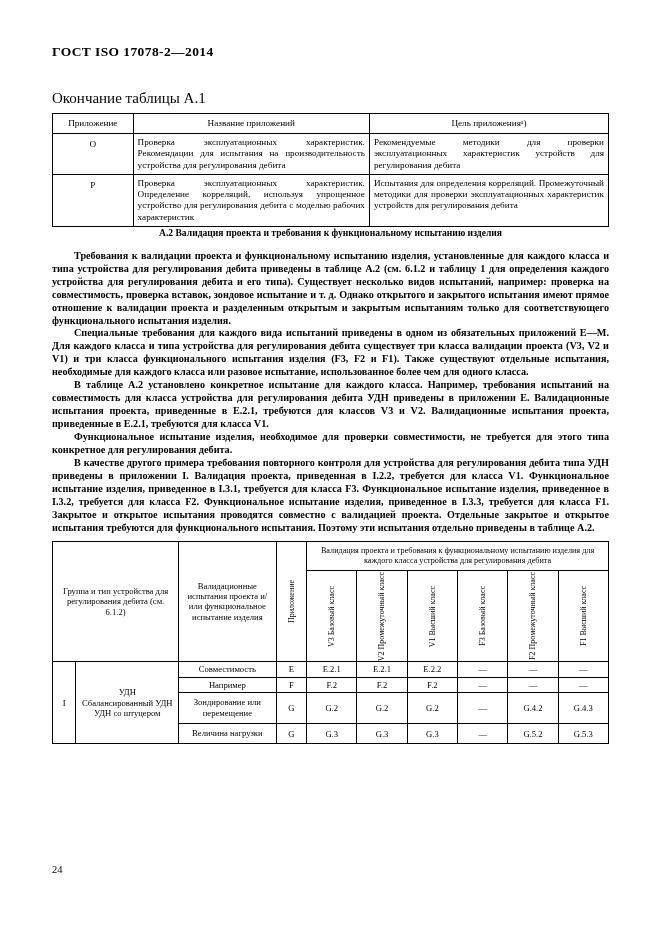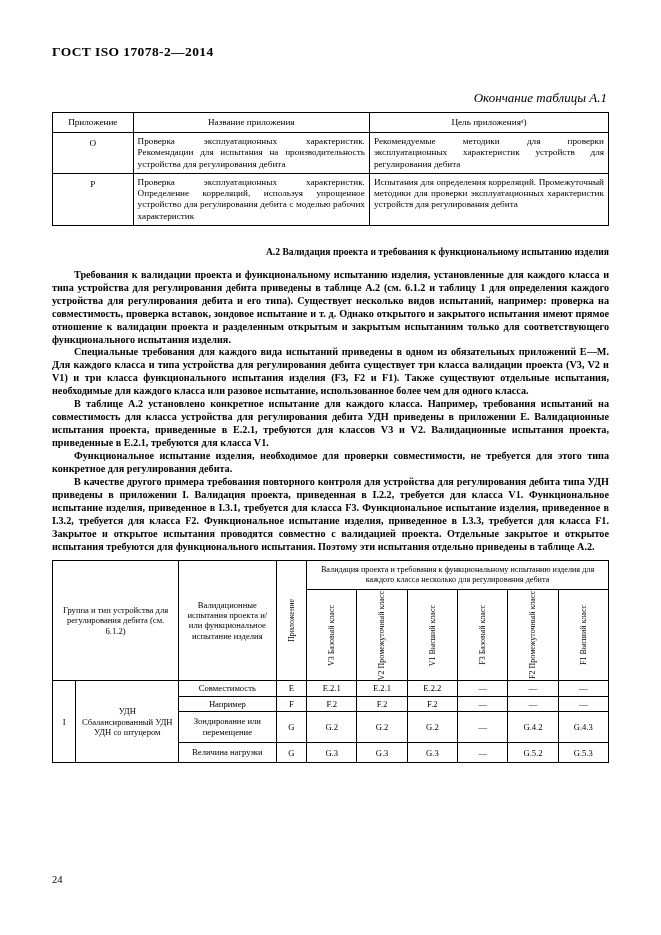--- a/index.html
+++ b/index.html
@@ -24,23 +24,22 @@
   }
   .header {
     padding-top: 44px;
     font-family: "Liberation Serif", serif;
     font-size: 13.5px;
     font-weight: bold;
     letter-spacing: 0.4px;
   }
   .cont-label {
     margin-top: 30px;
-    text-align: right;
-    font-style: italic;
-    font-size: 13px;
+    text-align: left;
+    font-size: 15px;
     padding-right: 2px;
   }
   table.grid {
     border-collapse: collapse;
     width: 100%;
     margin-top: 6px;
     table-layout: fixed;
   }
   table.grid td, table.grid th {
     border: 1px solid #000000;
@@ -62,24 +61,24 @@
   .ctr { text-align: center; }
 
   .note-cell {
     font-size: 8.4px;
     line-height: 1.25;
     text-align: justify;
     padding: 3px 5px 4px 5px;
   }
 
   .sec-title {
-    margin-top: 20px;
+    margin-top: 0;
     font-size: 9.6px;
     font-weight: bold;
-    text-align: right;
+    text-align: center;
   }
   .body-text {
     margin-top: 12px;
     font-size: 10.2px;
     line-height: 1.27;
     text-align: justify;
     text-justify: inter-word;
     font-weight: bold;
   }
   .body-text p {
@@ -127,21 +126,21 @@
     align-items: center;
     justify-content: center;
   }
   .rowlab {
     font-size: 8.8px;
     line-height: 1.35;
   }
   .pageno {
     position: absolute;
     left: 52px;
-    bottom: 50px;
+    bottom: 60px;
     font-size: 10.5px;
   }
 </style>
 </head>
 <body>
 
 <div class="page">
 
   <div class="header">ГОСТ ISO 17078-2—2014</div>
 
@@ -149,21 +148,21 @@
 
   <table class="grid">
     <colgroup>
       <col style="width:14.5%">
       <col style="width:42.5%">
       <col style="width:43%">
     </colgroup>
     <thead>
       <tr>
         <th>Приложение</th>
-        <th>Название приложения</th>
+        <th>Название приложений</th>
         <th>Цель приложенияᵃ)</th>
       </tr>
     </thead>
     <tbody>
       <tr>
         <td class="ctr" style="padding-top:5px">O</td>
         <td class="just">Проверка эксплуатационных характеристик. Рекомендации для испытания на производительность устройства для регулирования дебита</td>
         <td class="just">Рекомендуемые методики для проверки эксплуатационных характеристик устройств для регулирования дебита</td>
       </tr>
       <tr>
@@ -200,21 +199,21 @@
     </colgroup>
     <thead>
       <tr>
         <th colspan="2" rowspan="2">Группа и тип устройства для регулирования дебита (см. 6.1.2)</th>
         <th rowspan="2">Валидационные испытания проекта и/или функциональное испытание изделия</th>
         <th rowspan="2">
           <div class="vert-wrap">
               <span class="vert">Приложение</span>
             </div>
         </th>
-        <th colspan="6" style="font-size:8.2px;padding:4px 6px;line-height:1.25">Валидация проекта и требования к функциональному испытанию изделия для каждого класса несколько для регулирования дебита</th>
+        <th colspan="6" style="font-size:8.2px;padding:4px 6px;line-height:1.25">Валидация проекта и требования к функциональному испытанию изделия для каждого класса устройства для регулирования дебита</th>
       </tr>
       <tr>
         <th>
             <div class="vert-wrap">
               <span class="vert">V3 Базовый класс</span>
             </div>
           </th>
         <th>
             <div class="vert-wrap">
               <span class="vert">V2 Промежуточный класс</span>

